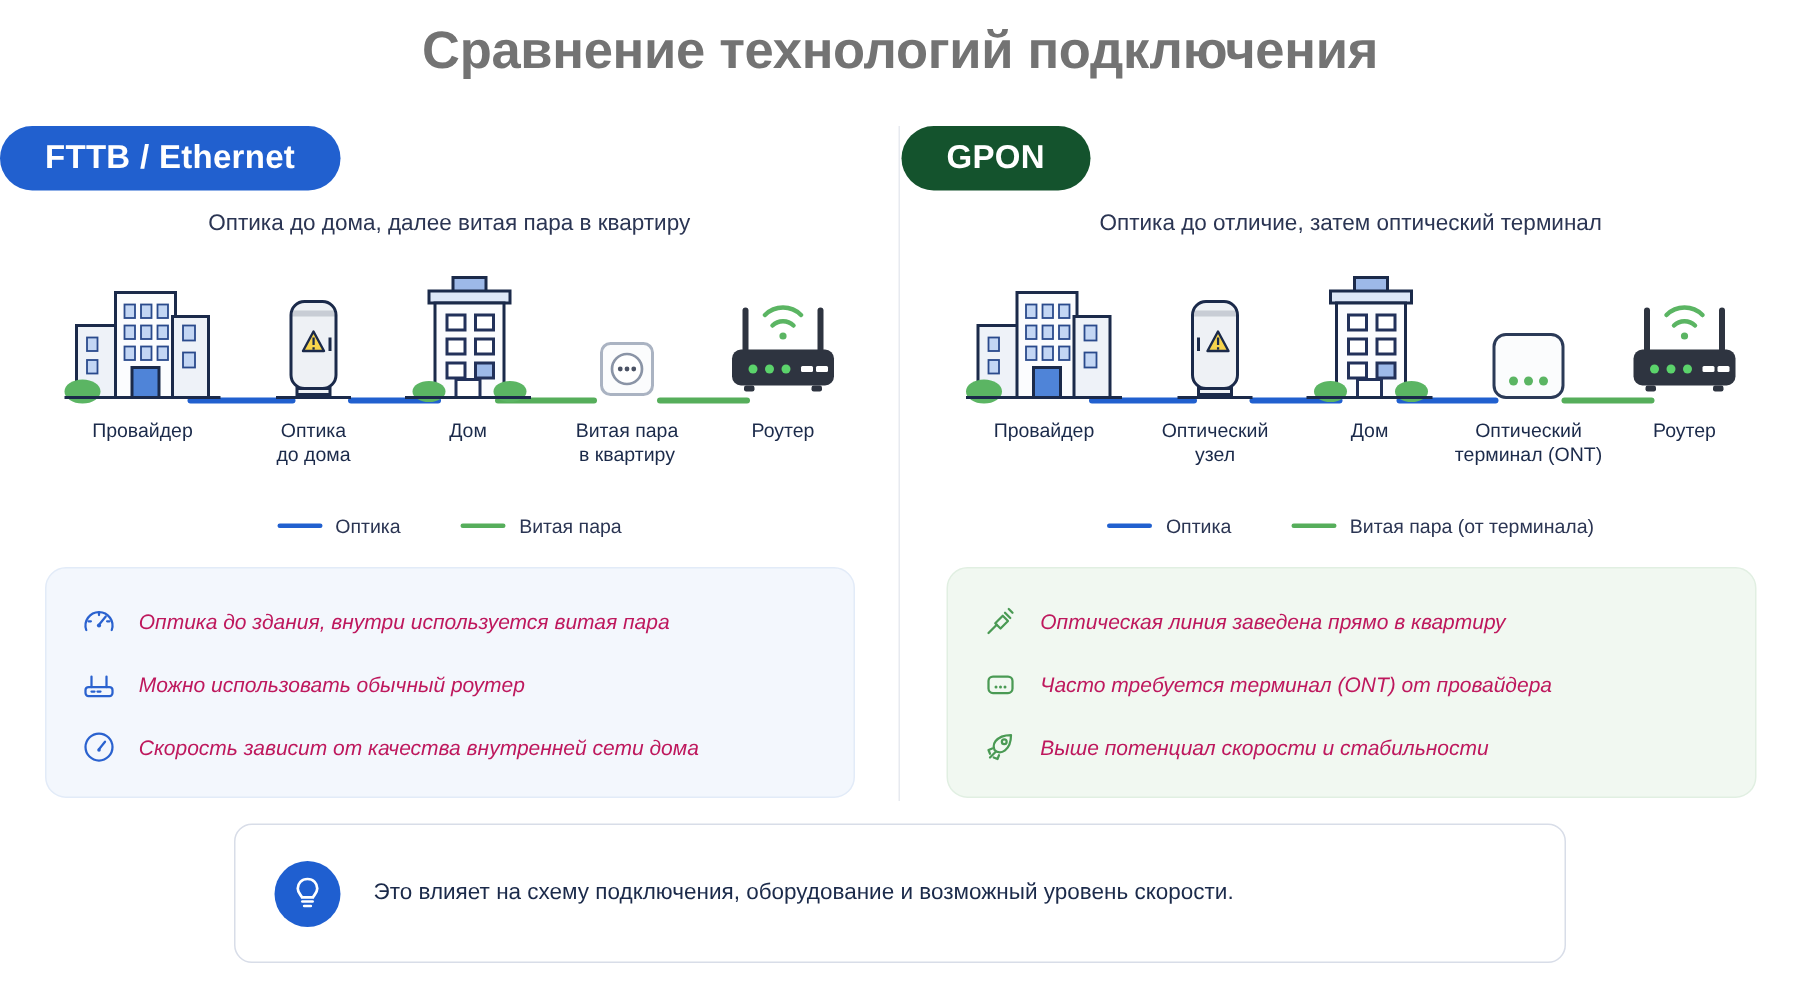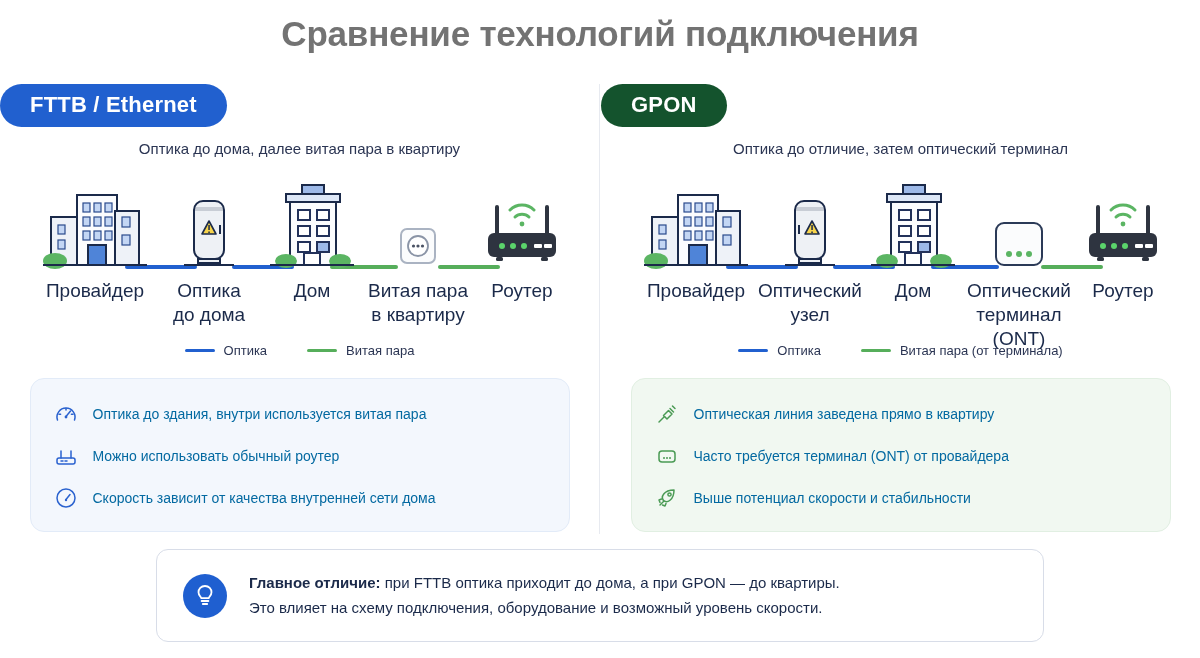--- a/index.html
+++ b/index.html
@@ -62,21 +62,21 @@
     position:absolute;
     width:120px;
     text-align:center;
     top:0;
   }
   .node .art{
     height:96px;
     display:flex;align-items:flex-end;justify-content:center;
   }
   .node .cap{
-    font-size:19px;
+    font-size:13px;
     color:#1b2a4a;
     line-height:1.25;
     margin-top:6px;
   }
   .wire{
     position:absolute;
     height:4px;
     border-radius:2px;
     top:88px;
   }
@@ -103,21 +103,22 @@
     padding:14px 0 12px;
     box-sizing:border-box;
   }
   .panel.blue{background:#f3f7fd;border:1px solid #e2ebf8;}
   .panel.green{background:#f1f8f1;border:1px solid #e1efe2;}
   .feature{
     display:flex;align-items:center;
     gap:14px;
     padding:8px 22px;
     font-size:14px;
-    color:#0369a1;
+    color:#be185d;
+    font-style:italic;
   }
   .feature .fic{width:26px;height:26px;flex:0 0 26px;display:flex;align-items:center;justify-content:center;}
 
   
   .callout{
     position:absolute;left:156px;top:549px;
     width:888px;height:93px;
     box-sizing:border-box;
     background:#ffffff;
     border:1px solid #d8dde8;
@@ -488,20 +489,17 @@
 
   <div class="callout">
     <span class="bulb">
       <svg width="26" height="26" viewBox="0 0 26 26" fill="none" stroke="#ffffff" stroke-width="1.8" stroke-linecap="round">
         <path d="M13 3 C9 3 6.5 6 6.5 9.3 C6.5 12 8.5 13.5 9.3 15.2 L16.7 15.2 C17.5 13.5 19.5 12 19.5 9.3 C19.5 6 17 3 13 3 Z"></path>
         <path d="M9.6 18 H16.4"></path>
         <path d="M10.8 21 H15.2"></path>
       </svg>
     </span>
     <div class="callout-text">
-      <div>
-        <b>Главное отличие:</b><span> при FTTB оптика приходит до дома, а при GPON — до квартиры.</span>
-      </div>
       <div>Это влияет на схему подключения, оборудование и возможный уровень скорости.</div>
     </div>
   </div>
 
 </div>
 
 </body></html>

